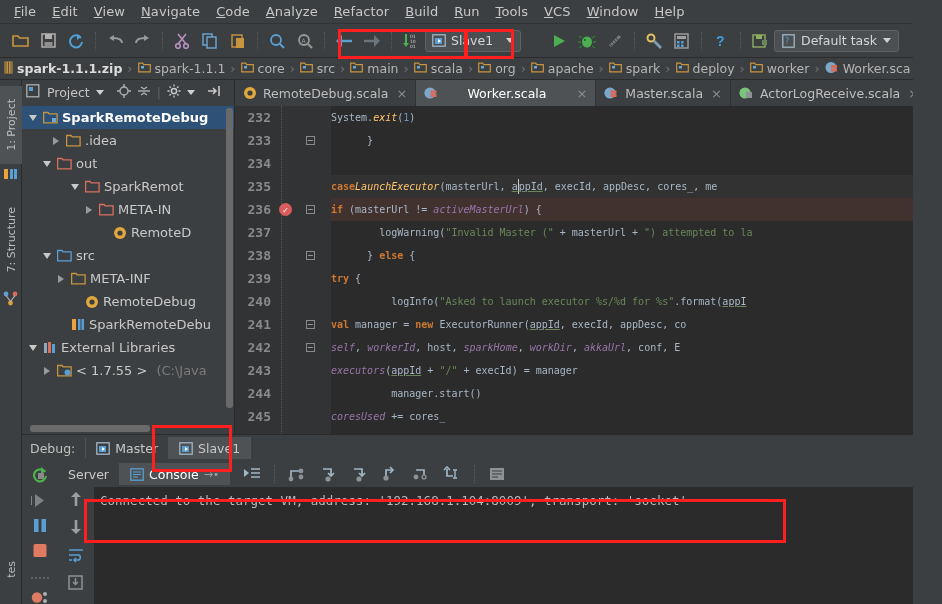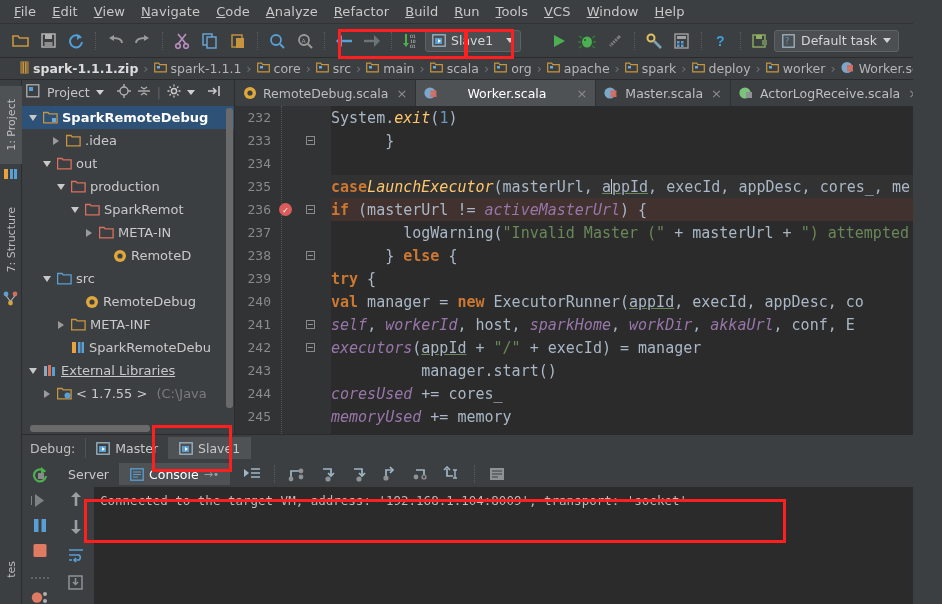--- a/index.html
+++ b/index.html
@@ -27,21 +27,21 @@
             display:flex; align-items:center; padding:0 6px; gap:5px; color:#d5d5d5; font-size:12.5px; }
   .runconf .caret{ margin-left:auto; }
   .task{ height:22px; background:#4b4f51; border:1px solid #5f6365; border-radius:3px;
          display:flex; align-items:center; padding:0 7px; gap:6px; color:#d5d5d5; font-size:12.5px; }
   .tri-down{ width:0;height:0;border-left:4px solid transparent;border-right:4px solid transparent;border-top:5px solid #d0d0d0; }
 
   
   .hl{ position:absolute; border:3px solid #ff1f1f; pointer-events:none; z-index:60; }
 
   
-  .crumbs{ height:22px; background:#3c3f41; display:flex; align-items:center; padding-left:20px; flex:0 0 22px;
+  .crumbs{ height:22px; background:#3c3f41; display:flex; align-items:center; padding-left:4px; flex:0 0 22px;
            overflow:hidden; border-bottom:1px solid #2b2b2b; }
   .crumb{ display:flex; align-items:center; gap:4px; color:#b5b5b5; font-size:12.5px; white-space:nowrap; }
   .crumb.first{ color:#dcdcdc; font-weight:bold; }
   .crumb-arrow{ color:#6f7376; margin:0 5px; font-size:13px; }
 
   
   .main{ flex:1 1 auto; display:flex; min-height:0; }
   .leftstrip{ width:22px; background:#3c3f41; position:relative; flex:0 0 22px; border-right:1px solid #2b2b2b; }
   .vtxt{ writing-mode:vertical-rl; transform:rotate(180deg); font-size:11px; color:#bdbdbd; }
 
@@ -63,29 +63,29 @@
   .vscroll{ position:absolute; right:1px; top:4px; width:7px; height:300px; background:#6a6a6a; border-radius:3px; }
 
   
   .editorwrap{ flex:1 1 auto; display:flex; flex-direction:column; min-width:0; background:#0f766e; }
   .tabs{ height:26px; flex:0 0 26px; background:#3c3f41; display:flex; align-items:stretch; overflow:hidden; }
   .tab{ display:flex; align-items:center; gap:6px; padding:0 8px; font-size:12.5px; color:#bebebe;
         border-right:1px solid #2f3132; white-space:nowrap; }
   .tab.active{ background:#4e5254; color:#ffffff;gap:28px; }
   .tab .x{ color:#8d8d8d; font-size:13px; margin-left:2px; }
   .editor{ flex:1 1 auto; position:relative; background:#2b2b2b; overflow:hidden; display:flex; }
-  .gutter{ width:96px; flex:0 0 96px; background:#313335; position:relative; }
+  .gutter{ width:96px; flex:0 0 96px; background:#313335; position:relative;font-weight:bold; }
   .gline{ height:23px; display:flex; align-items:center; font-family:"DejaVu Sans Mono","Liberation Mono",monospace;
           font-size:13px; color:#888a8c; }
   .gnum{ width:40px; text-align:right; padding-right:4px; }
   .gicons{ flex:1 1 auto; display:flex; align-items:center; gap:6px; padding-left:4px; position:relative; }
   .vtick{ position:absolute; left:46px; top:0; bottom:0; border-left:1px dotted #55585a; }
   .code{ flex:1 1 auto; position:relative; overflow:hidden; }
   .cline{ height:23px; display:flex; align-items:center; white-space:pre;
-          font-family:"DejaVu Sans Mono","Liberation Mono",monospace; font-size:15px; color:#a9b7c6; }
+          font-family:"DejaVu Sans Mono","Liberation Mono",monospace; font-size:10px; color:#a9b7c6; }
   .cline.err{ background:#41312f; }
   .cline.cur{ background:#323232; }
   .k{ color:#cc7832; font-weight:bold; }
   .f{ color:#ffc66d; font-style:italic; }
   .fi{ color:#9876aa; font-style:italic; }
   .s{ color:#6a8759; }
   .n{ color:#6897bb; }
   .m{ color:#a9b7c6; }
   .u{ text-decoration:underline; text-decoration-color:#6a8759; }
   .cursor{ display:inline-block; width:1px; height:15px; background:#c8c8c8; vertical-align:-3px; }
@@ -494,31 +494,20 @@
                 <span class="arrow">
                   <i class="d"></i>
                 </span>
                 <span style="display: flex;">
                   <svg width="15" height="13" viewBox="0 0 15 13">
                     <path d="M0.6 1.5h4.5l1 1.3h8v9H0.6z" fill="none" stroke="#d96f5d" stroke-width="1.3"></path>
                   </svg>
                 </span>
                 <span>out</span>
               </div>
-              <div class="node" style="padding-left: 32px;">
-                <span class="arrow">
-                  <i class="d"></i>
-                </span>
-                <span style="display: flex;">
-                  <svg width="15" height="13" viewBox="0 0 15 13">
-                    <path d="M0.6 1.5h4.5l1 1.3h8v9H0.6z" fill="none" stroke="#d96f5d" stroke-width="1.3"></path>
-                  </svg>
-                </span>
-                <span>production</span>
-              </div>
               <div class="node" style="padding-left: 46px;">
                 <span class="arrow">
                   <i class="d"></i>
                 </span>
                 <span style="display: flex;">
                   <svg width="15" height="13" viewBox="0 0 15 13">
                     <path d="M0.6 1.5h4.5l1 1.3h8v9H0.6z" fill="none" stroke="#d96f5d" stroke-width="1.3"></path>
                   </svg>
                 </span>
                 <span>SparkRemot</span>
@@ -548,53 +537,53 @@
                 <span class="arrow">
                   <i class="d"></i>
                 </span>
                 <span style="display: flex;">
                   <svg width="15" height="13" viewBox="0 0 15 13">
                     <path d="M0.6 1.5h4.5l1 1.3h8v9H0.6z" fill="none" stroke="#5a9fd4" stroke-width="1.3"></path>
                   </svg>
                 </span>
                 <span>src</span>
               </div>
+              <div class="node" style="padding-left: 32px;">
+                <span class="arrow">
+                  <i class="r"></i>
+                </span>
+                <span style="display: flex;">
+                  <svg width="15" height="13" viewBox="0 0 15 13">
+                    <path d="M0.6 1.5h4.5l1 1.3h8v9H0.6z" fill="none" stroke="#c8953f" stroke-width="1.3"></path>
+                  </svg>
+                </span>
+                <span>META-INF</span>
+              </div>
               <div class="node" style="padding-left: 46px;">
                 <span class="arrow"></span>
                 <span style="display: flex;">
                   <svg width="14" height="14" viewBox="0 0 14 14">
                     <circle cx="7" cy="7" r="6" fill="#e0a83c"></circle>
                     <circle cx="7" cy="7" r="2.6" fill="#3c3f41"></circle>
                   </svg>
                 </span>
                 <span>RemoteDebug</span>
-              </div>
-              <div class="node" style="padding-left: 32px;">
-                <span class="arrow">
-                  <i class="r"></i>
-                </span>
-                <span style="display: flex;">
-                  <svg width="15" height="13" viewBox="0 0 15 13">
-                    <path d="M0.6 1.5h4.5l1 1.3h8v9H0.6z" fill="none" stroke="#c8953f" stroke-width="1.3"></path>
-                  </svg>
-                </span>
-                <span>META-INF</span>
               </div>
               <div class="node" style="padding-left: 32px;">
                 <span class="arrow"></span>
                 <span style="display: flex;">
                   <svg width="14" height="13" viewBox="0 0 14 13">
                     <rect x="1" y="1" width="4" height="11" fill="#e8a33d"></rect>
                     <rect x="7" y="1" width="2.5" height="11" fill="#5a9fd4"></rect>
                     <rect x="10.5" y="1" width="2.5" height="11" fill="#5a9fd4"></rect>
                   </svg>
                 </span>
                 <span>SparkRemoteDebu</span>
               </div>
-              <div class="node" style="padding-left: 4px; text-decoration: underline;">
+              <div class="node" style="padding-left: 4px;">
                 <span class="arrow">
                   <i class="d"></i>
                 </span>
                 <span style="display: flex;">
                   <svg width="14" height="13" viewBox="0 0 14 13">
                     <rect x="1" y="2" width="3" height="10" fill="#8fa8bf"></rect>
                     <rect x="5" y="1" width="3" height="11" fill="#d96f5d"></rect>
                     <rect x="9" y="3" width="3" height="9" fill="#5a9fd4"></rect>
                   </svg>
                 </span>
@@ -772,20 +761,21 @@
               </div>
             <div class="code" id="codearea">
                 <div class="cline">        <span class="m">System.</span><span class="f">exit</span>(<span class="n">1</span>)</div>
                 <div class="cline">      }</div>
                 <div class="cline"></div>
                 <div class="cline cur">    <span class="k">case</span> <span class="f">LaunchExecutor</span>(masterUrl, <span class="u">a</span><span class="cursor"></span><span class="u">ppId</span>, execId, appDesc, cores_, me</div>
                 <div class="cline err">      <span class="k">if</span> (masterUrl != <span class="fi">activeMasterUrl</span>) {</div>
                 <div class="cline">        logWarning(<span class="s">"Invalid Master ("</span> + masterUrl + <span class="s">") attempted to la</span></div>
                 <div class="cline">      } <span class="k">else</span> {</div>
                 <div class="cline">        <span class="k">try</span> {</div>
+                <div class="cline">          logInfo(<span class="s">"Asked to launch executor %s/%d for %s"</span>.format(<span class="u">appI</span></div>
                 <div class="cline">          <span class="k">val</span> manager = <span class="k">new</span> ExecutorRunner(<span class="u">appId</span>, execId, appDesc, co</div>
                 <div class="cline">            <span class="fi">self</span>, <span class="fi">workerId</span>, host, <span class="fi">sparkHome</span>, <span class="fi">workDir</span>, <span class="fi">akkaUrl</span>, conf, E</div>
                 <div class="cline">          <span class="fi">executors</span>(<span class="u">appId</span> + <span class="s">"/"</span> + execId) = manager</div>
                 <div class="cline">          manager.start()</div>
                 <div class="cline">          <span class="fi">coresUsed</span> += cores_</div>
                 <div class="cline">          <span class="fi">memoryUsed</span> += memory</div>
               </div>
           </div>
         </div>
       </div>

